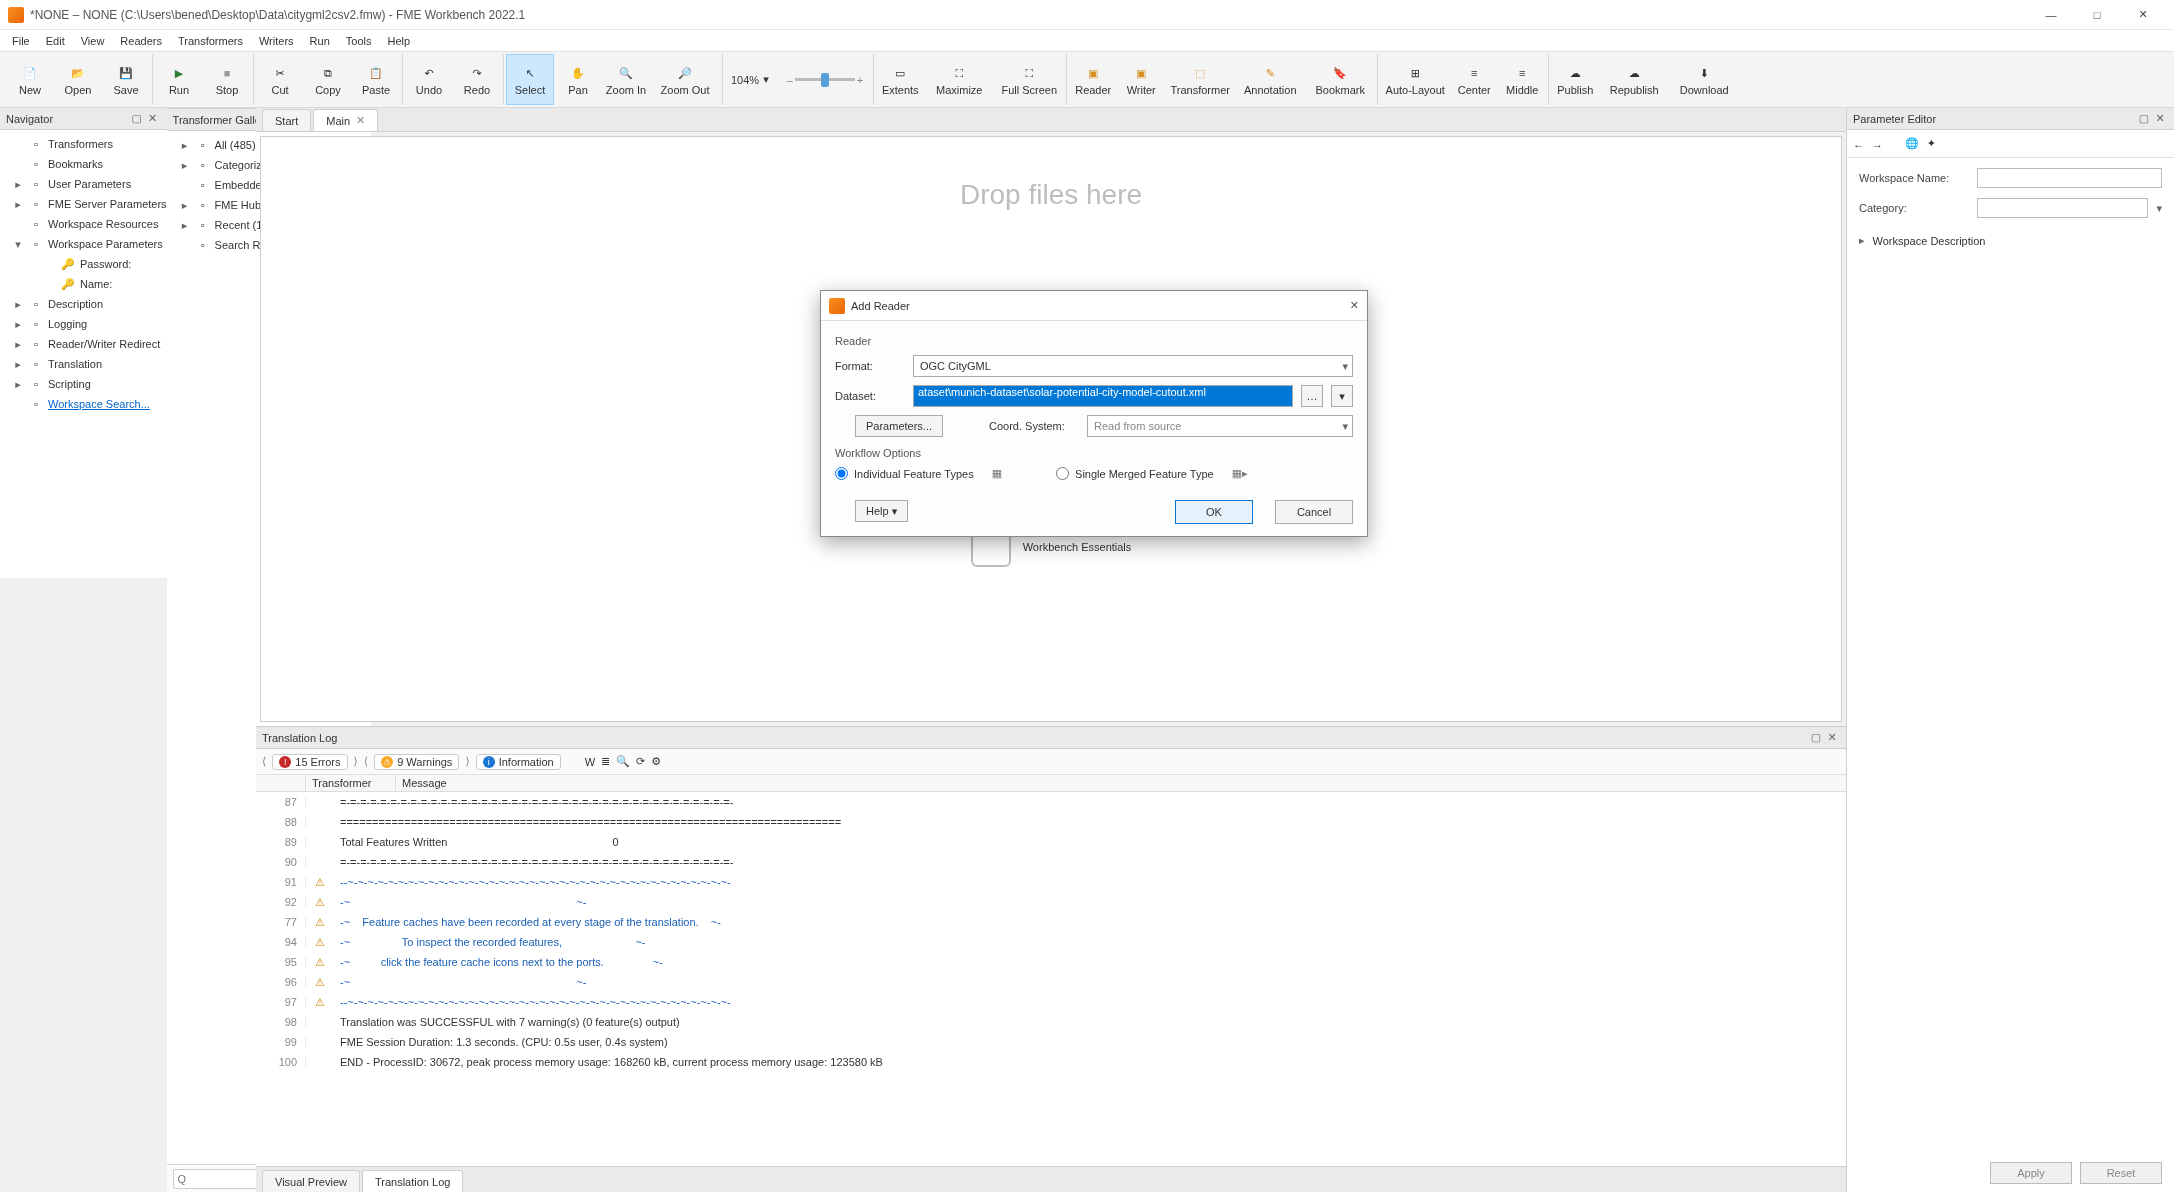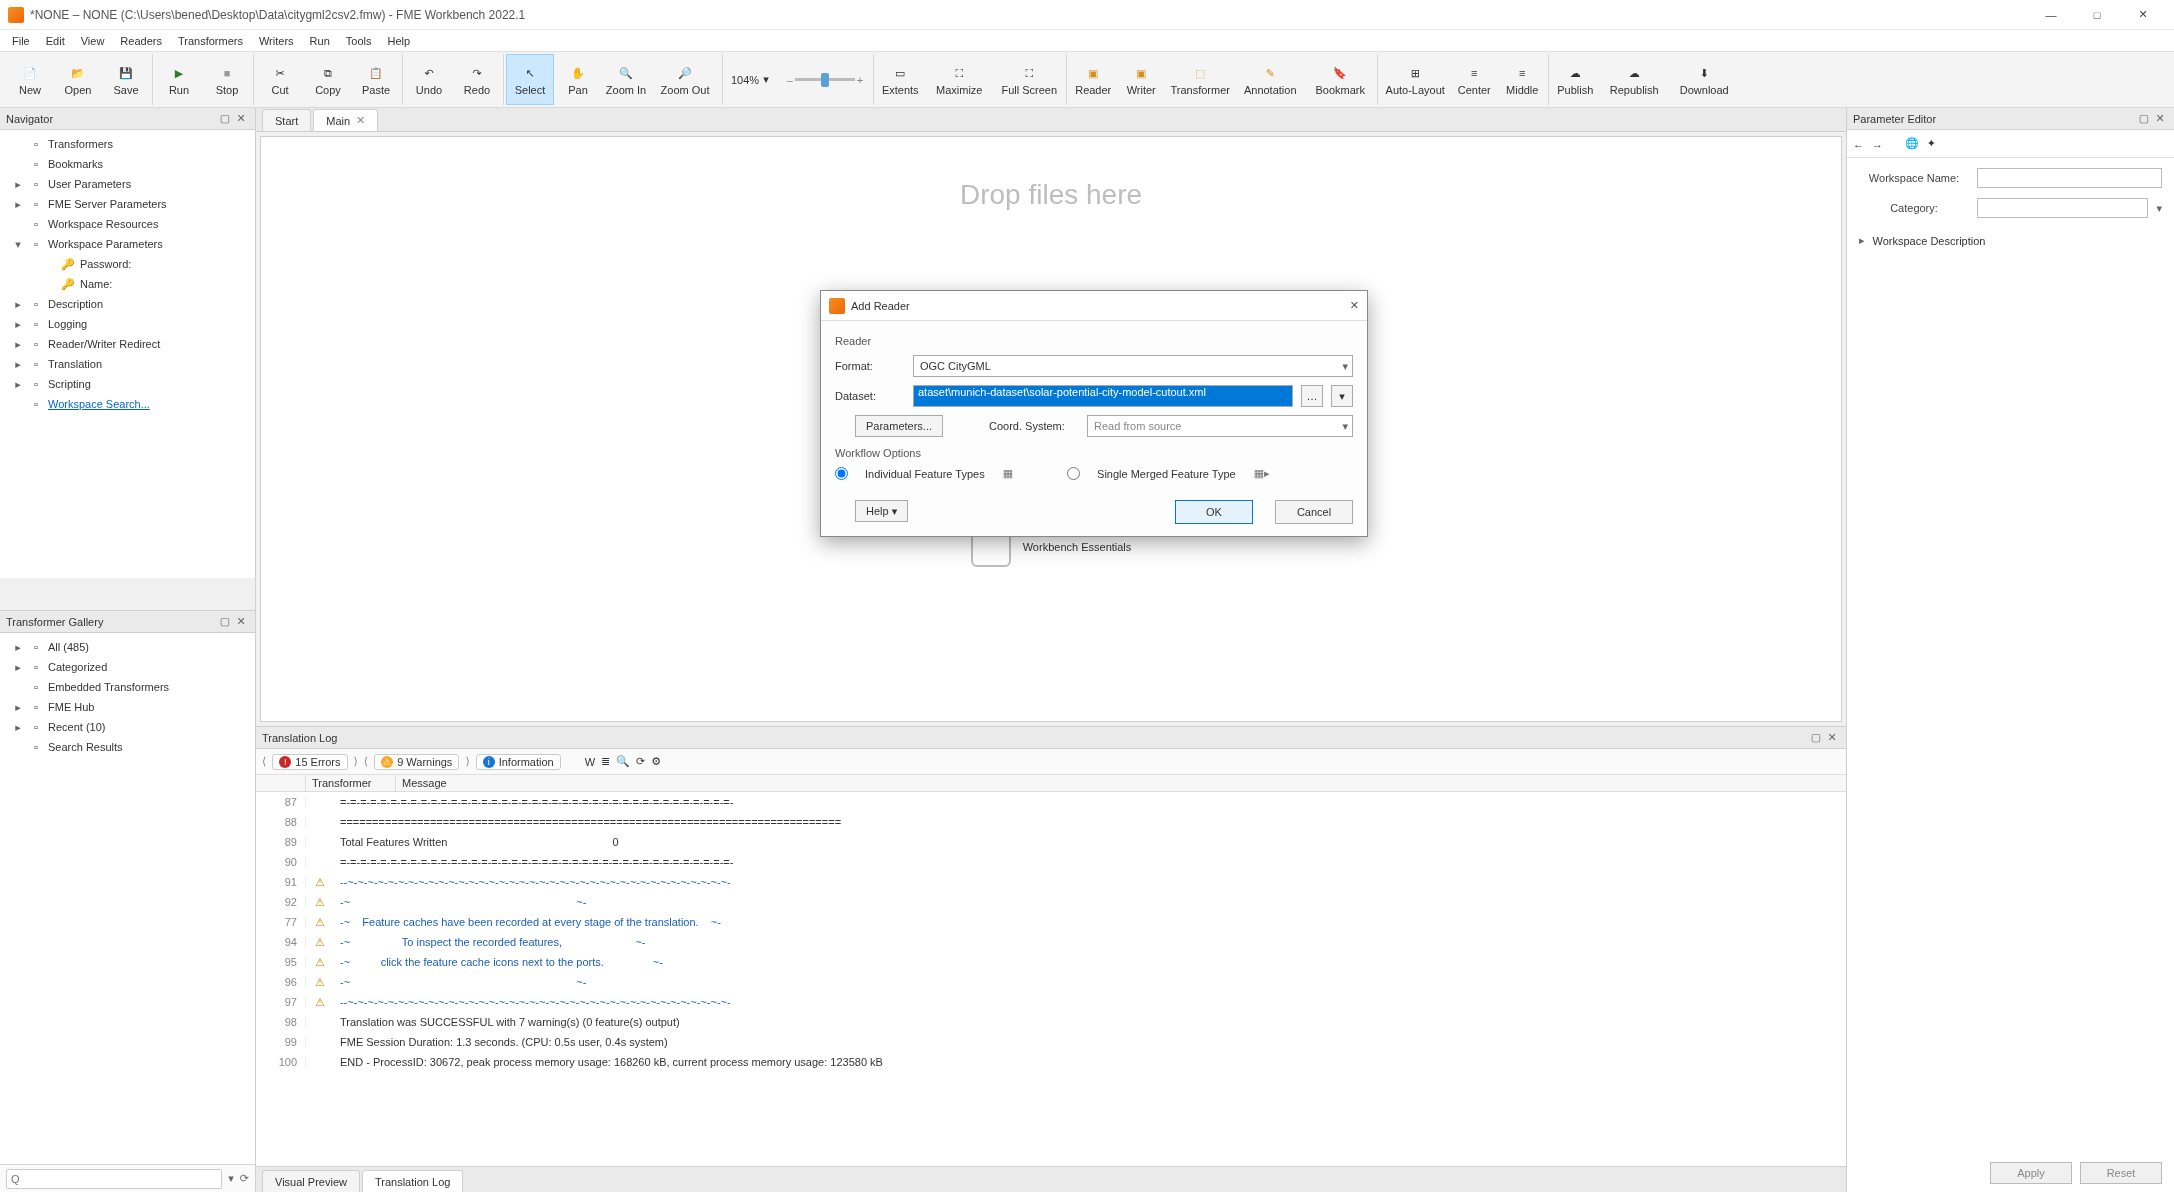--- a/index.html
+++ b/index.html
@@ -17,21 +17,21 @@
 .toolbar { height:56px; background:#f4f4f4; border-bottom:1px solid #d8d8d8; display:flex; align-items:stretch; padding:2px 4px; gap:0; overflow:hidden;}
 .tool-group { display:flex; align-items:stretch; border-right:1px solid #d8d8d8; padding:0 2px;}
 .tool-btn { width:48px; display:flex; flex-direction:column; align-items:center; justify-content:center; gap:2px; cursor:default; border:1px solid transparent;}
 .tool-btn.wide{width:70px;}
 .tool-btn.selected { background:#cce8ff; border:1px solid #99d1ff;}
 .tool-btn .ticon { width:20px; height:20px; display:flex; align-items:center; justify-content:center;}
 .tool-btn .tlabel { font-size:11px; text-align:center; line-height:1;}
 .zoom-display{display:flex;align-items:center;padding:0 8px;gap:4px;}
 
 .workarea { display:flex; height:calc(1192px - 30px - 22px - 56px); }
-.left-col { width:256px; display:flex; flex-direction:column; border-right:1px solid #d0d0d0;gap:32px;}
+.left-col { width:256px; display:flex; flex-direction:row; border-right:1px solid #d0d0d0;}
 .center-col { flex:1; display:flex; flex-direction:column; min-width:0;}
 .right-col { width:328px; border-left:1px solid #d0d0d0; display:flex; flex-direction:column;}
 
 .panel-header { height:22px; background:#eaeaea; border-bottom:1px solid #cfcfcf; display:flex; align-items:center; padding:0 6px; font-size:11px; color:#444;}
 .panel-header .spacer{flex:1;}
 .panel-header .pbtn{width:16px;height:16px;display:flex;align-items:center;justify-content:center;color:#666;}
 
 .navigator { flex:0 0 auto; height:470px; display:flex; flex-direction:column; background:#fff;}
 .navigator .tree { flex:1; overflow:auto; padding:4px 0;}
 .tree-row { display:flex; align-items:center; height:20px; padding-left:12px; gap:4px;}
@@ -71,42 +71,42 @@
 .log-row .c3{flex:1;padding:0 6px;white-space:pre;}
 .log-row.blue .c3{color:#1a5fb4;}
 .warn-tri{color:#d08500;}
 
 .bottom-tabs{height:26px;background:#eaeaea;border-top:1px solid #cfcfcf;display:flex;align-items:flex-end;padding-left:6px;}
 
 .param-editor{flex:1;background:#fff;display:flex;flex-direction:column;}
 .pe-nav{height:28px;border-bottom:1px solid #e0e0e0;display:flex;align-items:center;padding:0 6px;gap:8px;}
 .pe-form{padding:10px 12px;display:flex;flex-direction:column;gap:10px;}
 .pe-row{display:flex;align-items:center;gap:8px;}
-.pe-row label{width:110px;text-align:center;color:#444;}
+.pe-row label{width:110px;text-align:left;color:#444;}
 .pe-row input{flex:1;height:20px;border:1px solid #bbb;padding:0 4px;}
 .pe-row.combo input{background:#fff;}
 .pe-buttons{display:flex;justify-content:flex-end;gap:8px;padding:8px 12px;}
 .pe-buttons button{width:82px;height:22px;background:#f0f0f0;border:1px solid #bbb;color:#888;}
 
 .dialog-backdrop{position:absolute;inset:0;pointer-events:none;}
 .dialog{position:absolute;left:820px;top:290px;width:548px;background:#fdfdfd;border:1px solid #888;box-shadow:0 6px 20px rgba(0,0,0,0.35);pointer-events:auto;}
 .dialog .d-title{height:30px;display:flex;align-items:center;padding:0 8px;gap:6px;border-bottom:1px solid #ddd;background:#fff;}
 .dialog .d-title .spacer{flex:1;}
 .dialog .d-body{padding:10px 14px;}
 .dialog .group-label{color:#555;margin:4px 0 8px 0;}
 .dialog .d-row{display:flex;align-items:center;gap:8px;margin-bottom:8px;}
 .dialog .d-row label{width:70px;text-align:left;}
 .dialog .d-combo{flex:1;height:22px;border:1px solid #aaa;background:#fff;display:flex;align-items:center;padding:0 18px 0 6px;position:relative;}
 .dialog .d-combo .caret{position:absolute;right:4px;color:#666;}
 .dialog .d-input{flex:1;height:22px;border:1px solid #aaa;padding:0 4px;}
 .dialog .d-input.sel{background:#0078d7;color:#fff;}
 .dialog .sq{width:22px;height:22px;border:1px solid #aaa;background:#f4f4f4;display:flex;align-items:center;justify-content:center;}
 .dialog .d-btn{height:22px;padding:0 10px;border:1px solid #aaa;background:#f4f4f4;margin-left:20px;}
 .dialog .radio-row{display:flex;align-items:center;gap:18px;margin:6px 0 2px 0;}
-.dialog .radio{display:flex;align-items:center;gap:17px;}
+.dialog .radio{display:flex;align-items:center;gap:6px;}
 .dialog .footer{display:flex;align-items:flex-start;padding:8px 14px 12px 14px;gap:22px;}
 .dialog .footer .spacer{flex:1;}
 .dialog .footer .btn{width:78px;height:24px;border:1px solid #aaa;background:#f4f4f4;}
 .dialog .footer .btn.primary{border:1px solid #0078d7;background:#e5f1fb;}
 svg{display:block;}
 </style>
 </head>
 <body>
 
 <div class="titlebar">

